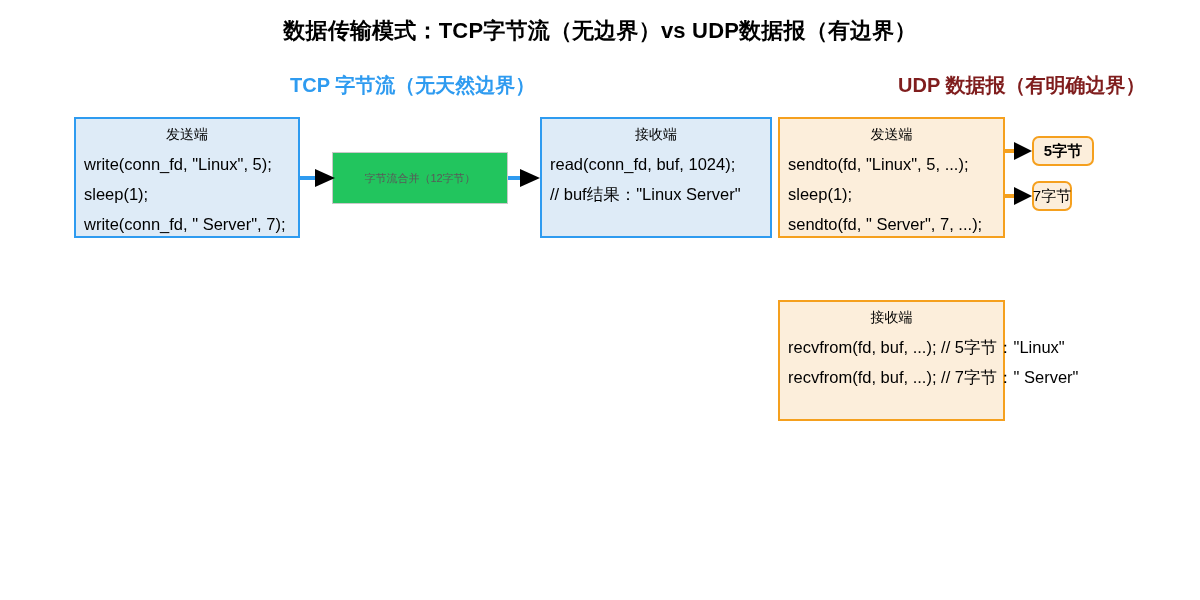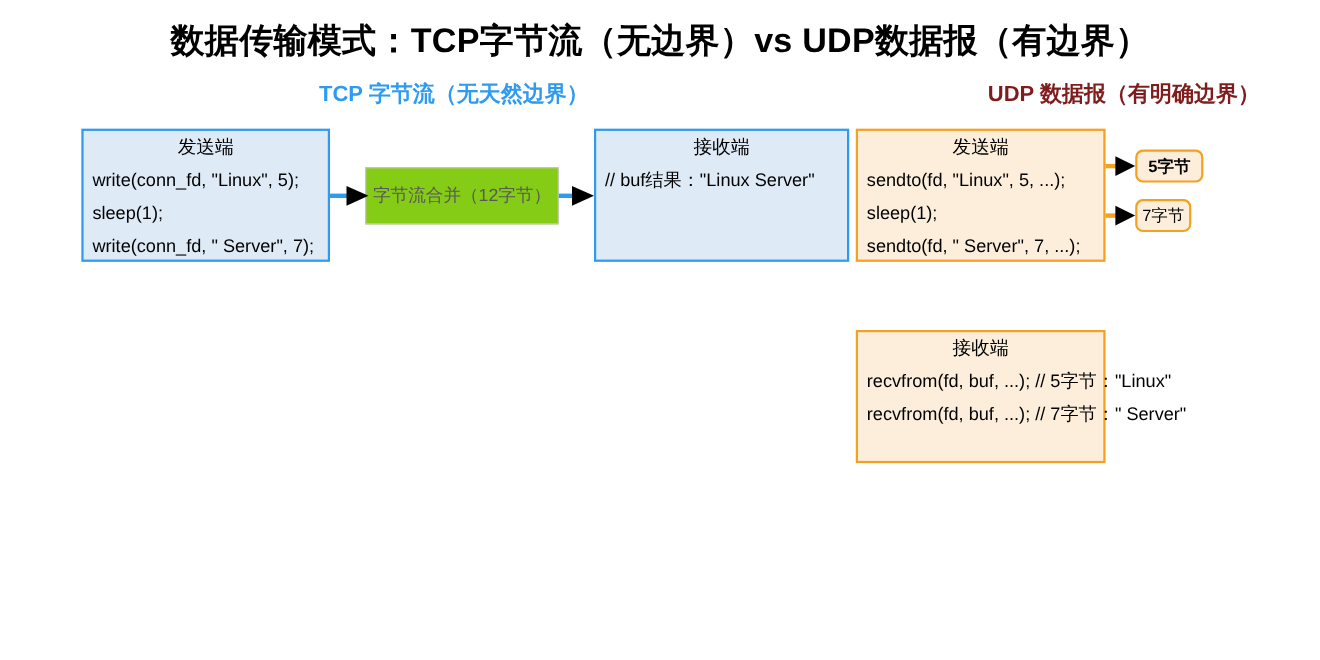--- a/index.html
+++ b/index.html
@@ -23,21 +23,21 @@
     height: 600px;
   }
 
   
   .title {
     position: absolute;
     left: 0;
     top: 16px;
     width: 1200px;
     text-align: center;
-    font-size: 31px;
+    font-size: 22px;
     font-weight: bold;
     letter-spacing: 0.2px;
     color: #000000;
     white-space: nowrap;
   }
 
   
   .section-header {
     position: absolute;
     font-size: 20px;
@@ -56,21 +56,21 @@
   }
 
   
   .box {
     position: absolute;
     box-sizing: border-box;
     overflow: visible;
   }
   .box .box-title {
     text-align: center;
-    font-size: 17px;
+    font-size: 14px;
     line-height: 30px;
     color: #000000;
     white-space: nowrap;
   }
   .box .box-lines {
     padding: 0 8px;
     font-size: 16.5px;
     line-height: 30px;
     color: #000000;
     white-space: nowrap;
@@ -115,26 +115,26 @@
   }
 
   
   #merge-box {
     position: absolute;
     left: 332px;
     top: 152px;
     width: 176px;
     height: 52px;
     box-sizing: border-box;
-    background: #84cc16;
+    background: #22c55e;
     border: 1px solid #C9C9C9;
     display: flex;
     align-items: center;
     justify-content: center;
-    font-size: 16px;
+    font-size: 11px;
     color: #595959;
     white-space: nowrap;
   }
 
   
   .datagram {
     position: absolute;
     box-sizing: border-box;
     background: #FCEEDB;
     border: 2.5px solid #F5A01E;
@@ -149,21 +149,21 @@
   #datagram-1 {
     left: 1032px;
     top: 136px;
     width: 62px;
     height: 30px;
     font-weight: bold;
   }
   #datagram-2 {
     left: 1032px;
     top: 181px;
-    width: 51px;
+    width: 40px;
     height: 30px;
   }
 
   
   #arrows {
     position: absolute;
     left: 0;
     top: 0;
     width: 1200px;
     height: 600px;
@@ -189,20 +189,21 @@
     </div>
   </div>
 
   <div id="merge-box">
     <span>字节流合并（12字节）</span>
   </div>
 
   <div class="box tcp-box" id="tcp-receiver">
     <div class="box-title">接收端</div>
     <div class="box-lines">
+      <div class="line">read(conn_fd, buf, 1024);</div>
       <div class="line">// buf结果："Linux Server"</div>
     </div>
   </div>
 
   <div class="box udp-box" id="udp-sender">
     <div class="box-title">发送端</div>
     <div class="box-lines">
       <div class="line">sendto(fd, "Linux", 5, ...);</div>
       <div class="line">sleep(1);</div>
       <div class="line">sendto(fd, " Server", 7, ...);</div>

